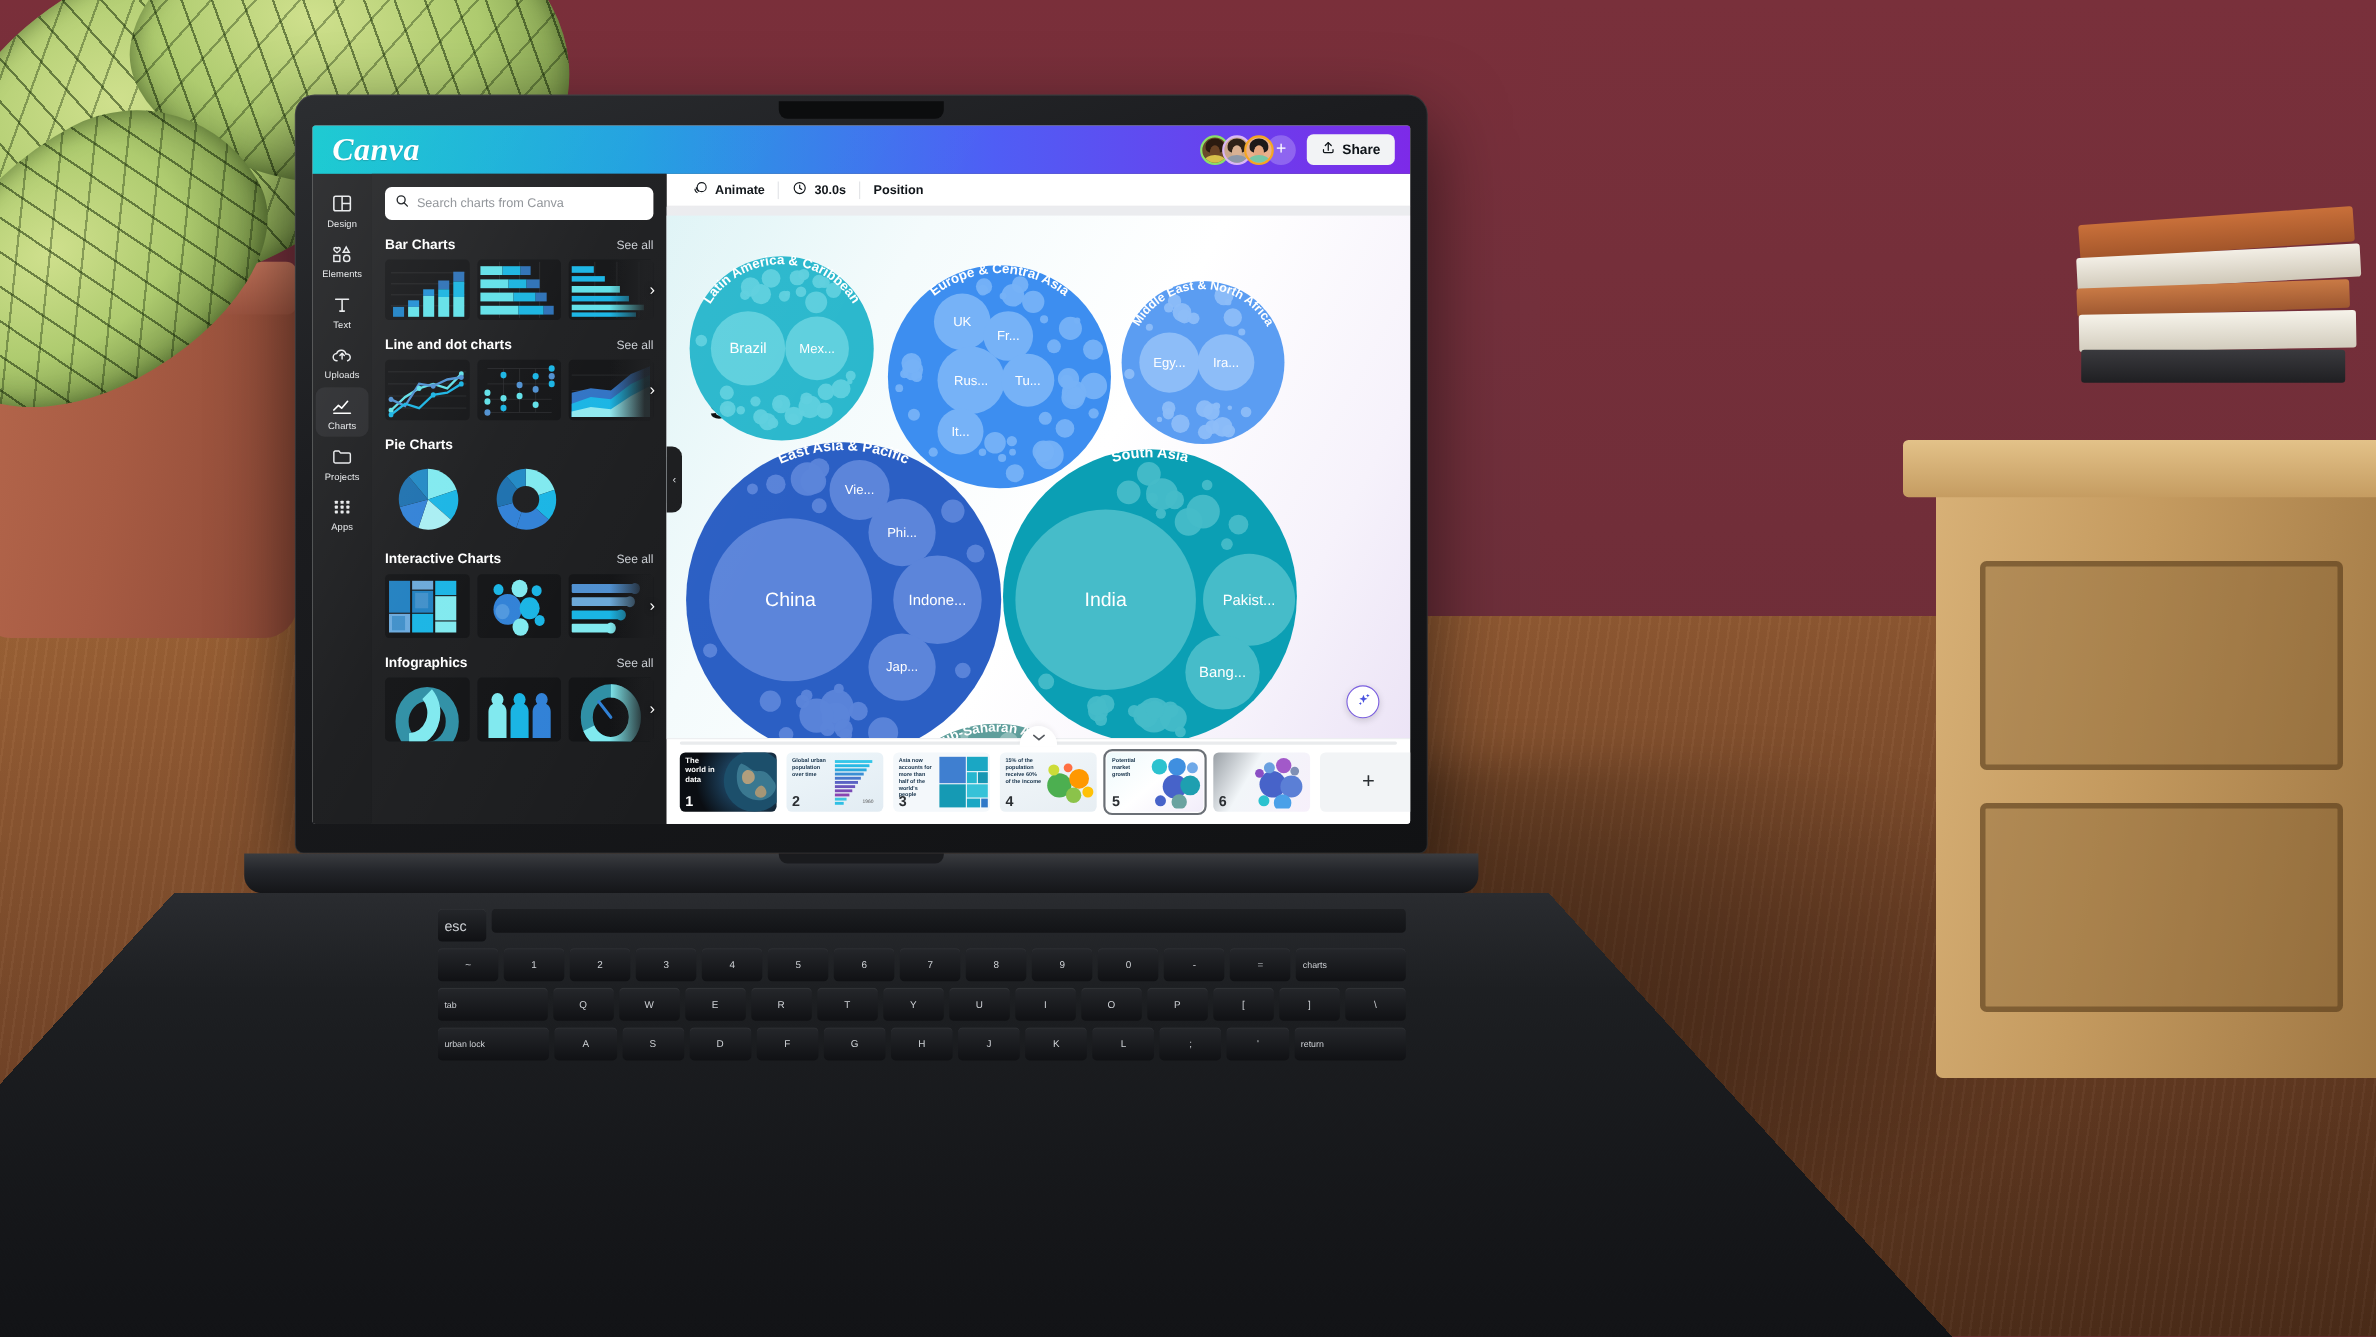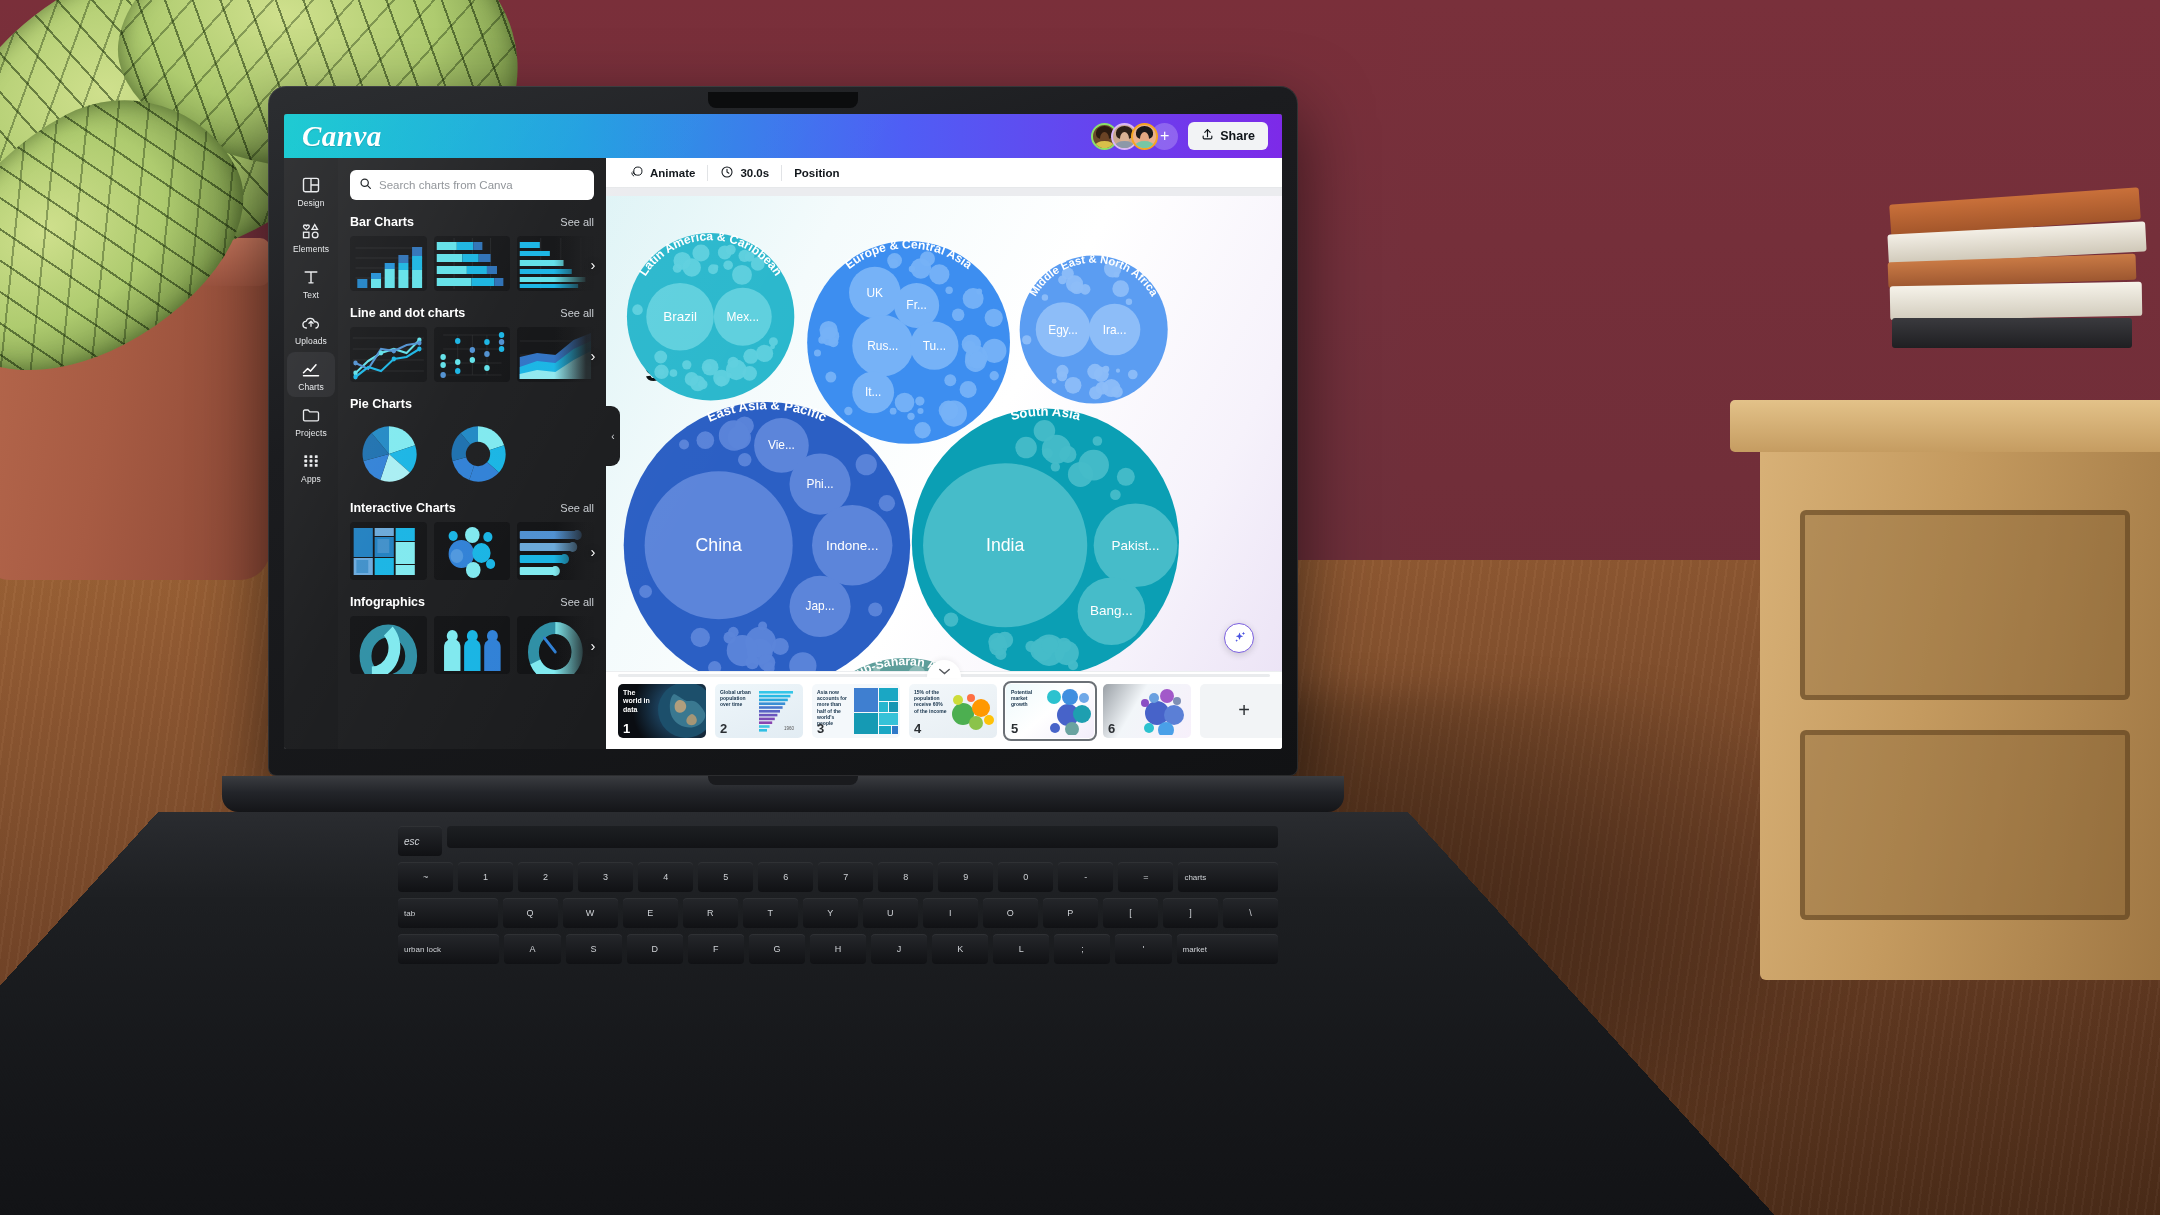--- a/index.html
+++ b/index.html
@@ -151,21 +151,21 @@
     display: block;
   }
   .kbrow { display: flex; gap: 5px; margin-bottom: 6px; }
   .key {
     flex: 1; height: 30px; background: linear-gradient(180deg,#25272b 0%, #101114 100%);
     border-radius: 4px; color: #cfd2d6; font-size: 9px;
     display: flex; align-items: center; justify-content: center;
     box-shadow: 0 1px 0 rgba(255,255,255,.05) inset;
   }
   .key.w { flex: 1.7; justify-content: flex-start; padding-left: 6px; font-size: 8px; }
-  .key.esc { flex: 1.3; justify-content: flex-start; padding-left: 6px; font-size: 10px; font-style: italic; }
+  .key.esc { flex: 1.3; justify-content: flex-start; padding-left: 6px; font-size: 13px; }
 
   
   .app { position: absolute; inset: 0; display: flex; flex-direction: column; background: #18191b; }
 
   .topbar {
     height: 44px; flex: 0 0 44px;
     background: linear-gradient(90deg, #00c4cc 0%, #1e9ee0 30%, #4f5ef5 62%, #7d2ae8 100%);
     display: flex; align-items: center; padding: 0 14px; position: relative;
   }
   .logo {
@@ -1248,16 +1248,16 @@
         <div class="key">S</div>
         <div class="key">D</div>
         <div class="key">F</div>
         <div class="key">G</div>
         <div class="key">H</div>
         <div class="key">J</div>
         <div class="key">K</div>
         <div class="key">L</div>
         <div class="key">;</div>
         <div class="key">'</div>
-        <div class="key w">market</div>
+        <div class="key w">return</div>
       </div>
     </div>
 </div>
 
 </body></html>

